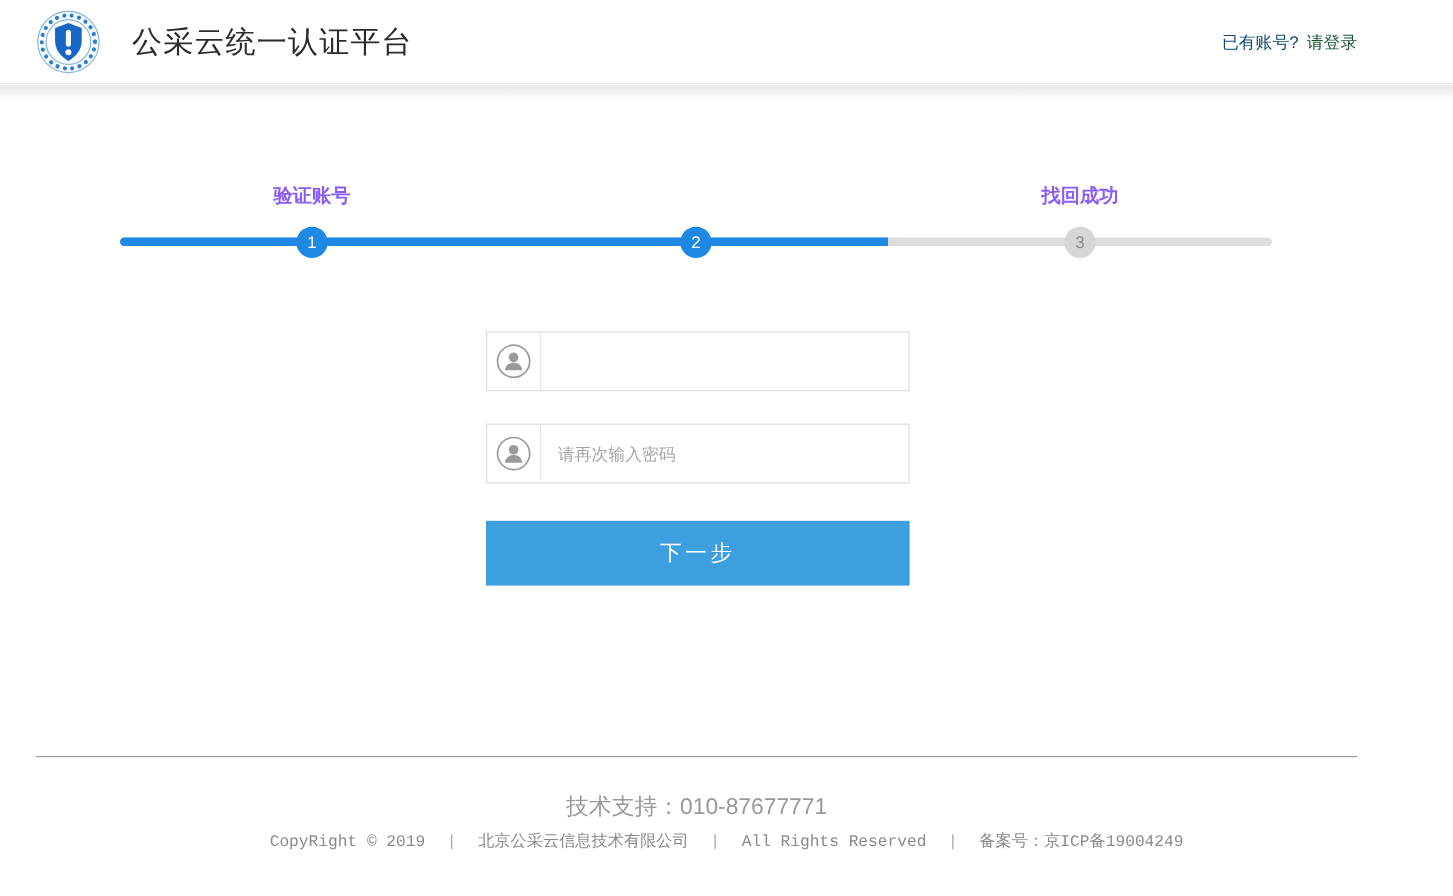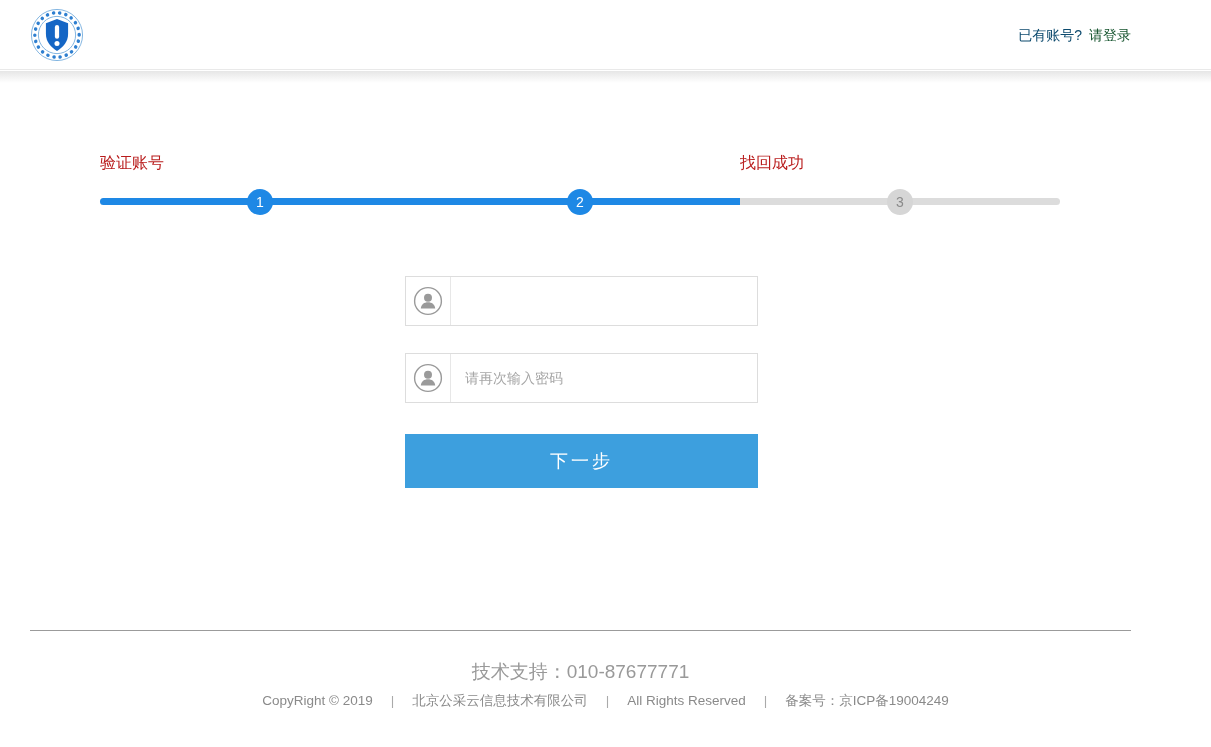--- a/index.html
+++ b/index.html
@@ -27,22 +27,22 @@
   .header-right {
     position: absolute; right: 80px; top: 0; height: 70px; line-height: 70px;
     font-size: 14px;
   }
   .account-hint { color: #0c4a6e; }
   .login-link { color: #14532d; text-decoration: none; cursor: pointer; margin-left: 3px; }
 
   
   .steps { position: absolute; left: 100px; top: 145px; width: 960px; height: 75px; }
   .step-label {
-    position: absolute; top: 8px; width: 320px; text-align: left;
-    font-size: 16px; color: #b91c1c;
+    position: absolute; top: 8px; width: 320px; text-align: center;
+    font-size: 16px; color: #8b5cf6; font-weight: bold;
   }
   .step-label.l1 { left: 0; }
   .step-label.l2 { left: 320px; }
   .step-label.l3 { left: 640px; }
   .track {
     position: absolute; left: 0; top: 53px; width: 960px; height: 7px;
     background: #dcdcdc; border-radius: 4px;
   }
   .track-fill {
     width: 66.7%; height: 100%; border-radius: 4px 0 0 4px;
@@ -87,38 +87,39 @@
   .footer-divider {
     position: absolute; left: 30px; top: 630px; width: 1101px; height: 0;
     border-top: 1px solid #9b9b9b;
   }
   .footer-support {
     position: absolute; left: 30px; top: 659px; width: 1101px;
     text-align: center; font-size: 19px; color: #999;
   }
   .footer-copy {
     position: absolute; left: 0; top: 692px; width: 1211px;
-    text-align: center; font-size: 13.5px; color: #8a8a8a;
+    text-align: center; font-size: 13.5px; color: #8a8a8a; font-family: Liberation Mono, monospace;
   }
   .footer-copy .sep { margin: 0 18px; color: #aaa; }
 </style>
 </head>
 <body>
 
 <div class="header">
   <div class="logo">
     <svg width="54" height="54" viewBox="0 0 56 56">
       <circle cx="28" cy="28" r="26.5" fill="#fff" stroke="#7fb3e0" stroke-width="1"></circle>
       <circle cx="28" cy="28" r="23" fill="none" stroke="#2e7fd0" stroke-width="3.6" stroke-dasharray="0.1 6.4" stroke-linecap="round"></circle>
       <circle cx="28" cy="28" r="19.3" fill="#fff" stroke="#7fb3e0" stroke-width="1"></circle>
       <path d="M28 11.5 L39.5 15.8 V27 C39.5 35.2 34.3 40.8 28 44.5 C21.7 40.8 16.5 35.2 16.5 27 V15.8 Z" fill="#1566c5"></path>
       <rect x="25.8" y="17.5" width="4.4" height="14.5" rx="2.2" fill="#fff"></rect>
       <circle cx="28" cy="36.8" r="2.6" fill="#fff"></circle>
     </svg>
   </div>
+  <div class="title">公采云统一认证平台</div>
   <div class="header-right">
     <span class="account-hint">已有账号?</span>
     <a class="login-link">请登录</a>
   </div>
 </div>
 
 <div class="steps">
   <div class="step-label l1">验证账号</div>
   <div class="step-label l3">找回成功</div>
   <div class="track">

